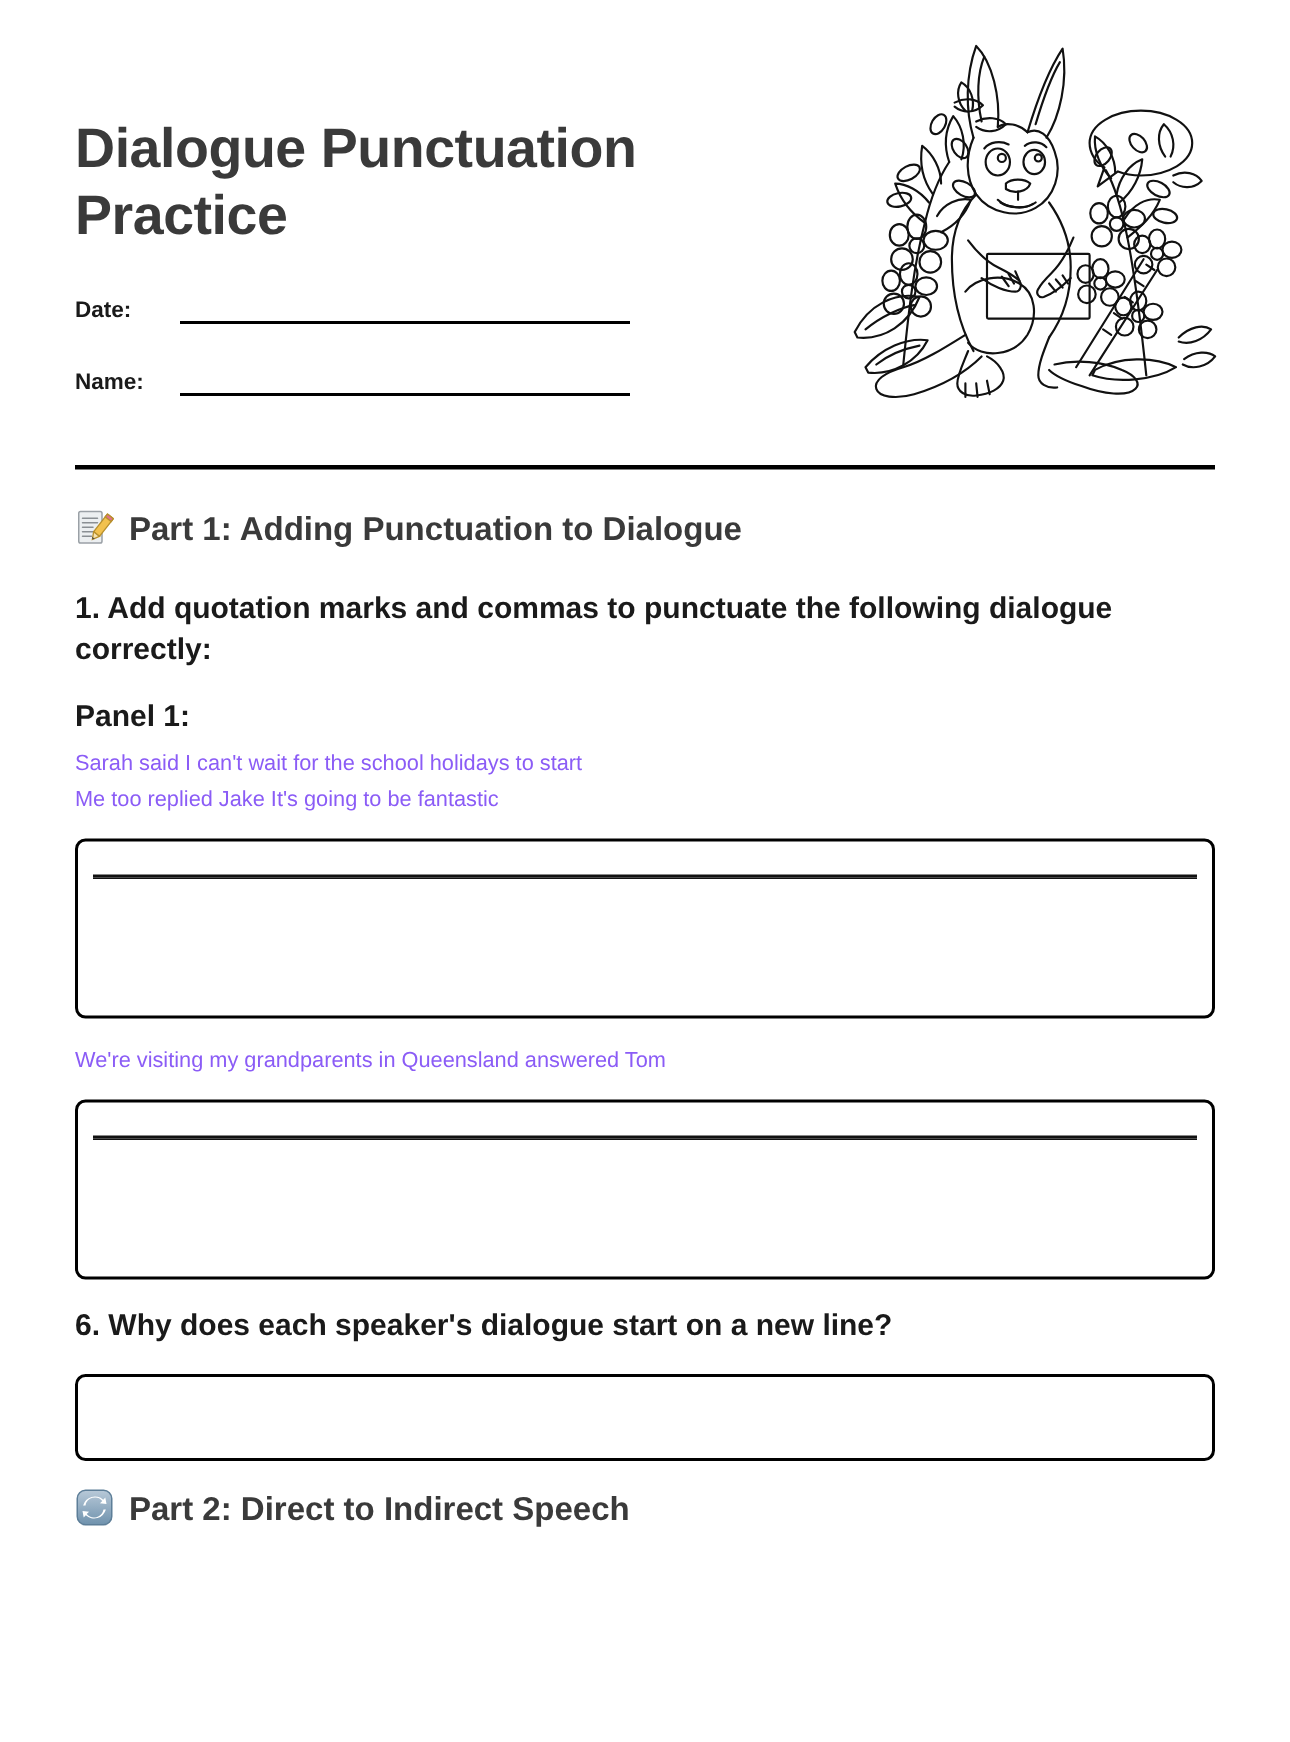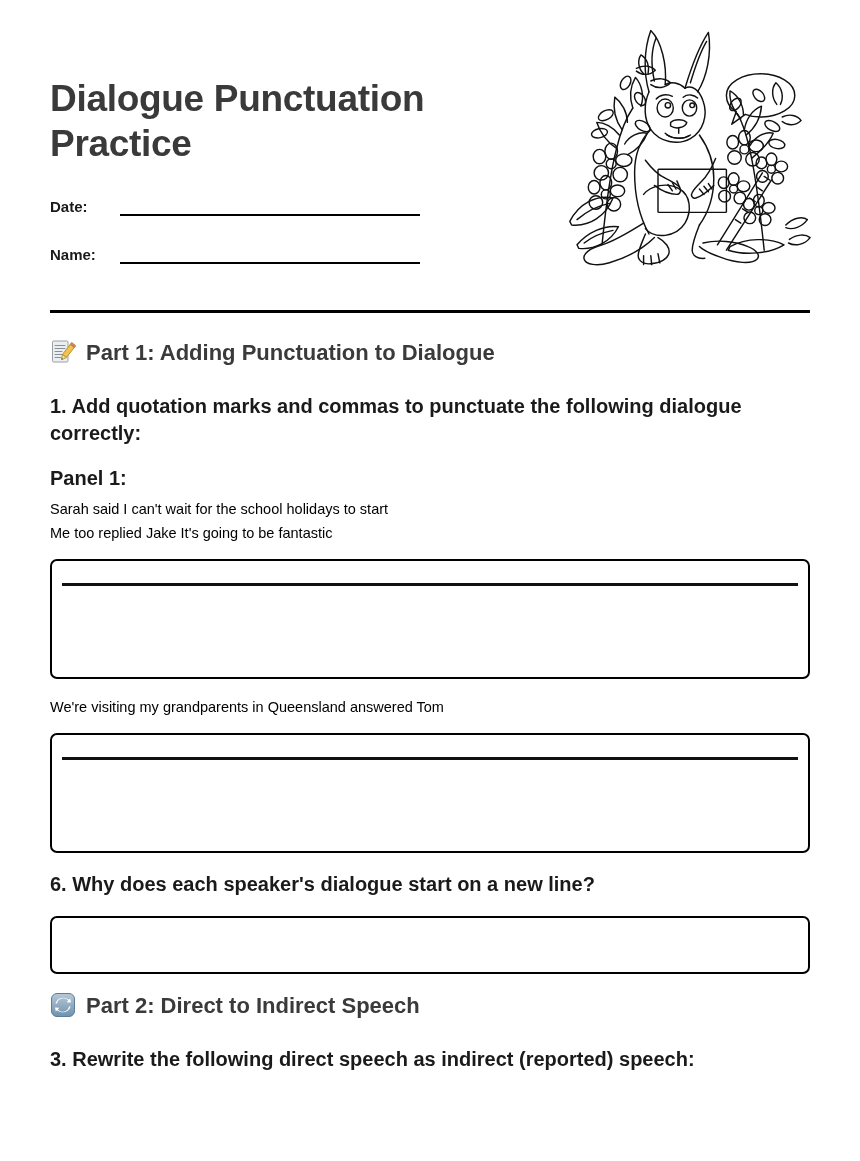--- a/index.html
+++ b/index.html
@@ -104,21 +104,21 @@
   .panel-label {
     font-size: 20px;
     font-weight: bold;
     color: #1a1a1a;
     margin: 0 0 7px 0;
     line-height: 1.35;
   }
   .panel-line {
     font-size: 14.5px;
     font-weight: normal;
-    color: #000000;
+    color: #8b5cf6;
     margin: 0 0 3px 0;
     line-height: 1.45;
   }
 
   
   .answer-box {
     border: 2px solid #000;
     border-radius: 7px;
     background: #fff;
     margin: 15px 0 18px 0;
@@ -376,15 +376,14 @@
           <path d="M7 11.6 A6.4 6.4 0 0 1 18.2 8.6 L16.6 10.2 L21 10.6 L20.2 6.4 L18.8 7.8
                    A8.2 8.2 0 0 0 5.4 11.6 Z"></path>
           <path d="M19 14.4 A6.4 6.4 0 0 1 7.8 17.4 L9.4 15.8 L5 15.4 L5.8 19.6 L7.2 18.2
                    A8.2 8.2 0 0 0 20.6 14.4 Z"></path>
         </g>
       </svg>
     </span>
     <span class="heading-text">Part 2: Direct to Indirect Speech</span>
   </div>
 
-  <p class="question">3. Rewrite the following direct speech as indirect (reported) speech:</p>
 
 </div>
 
 </body></html>

